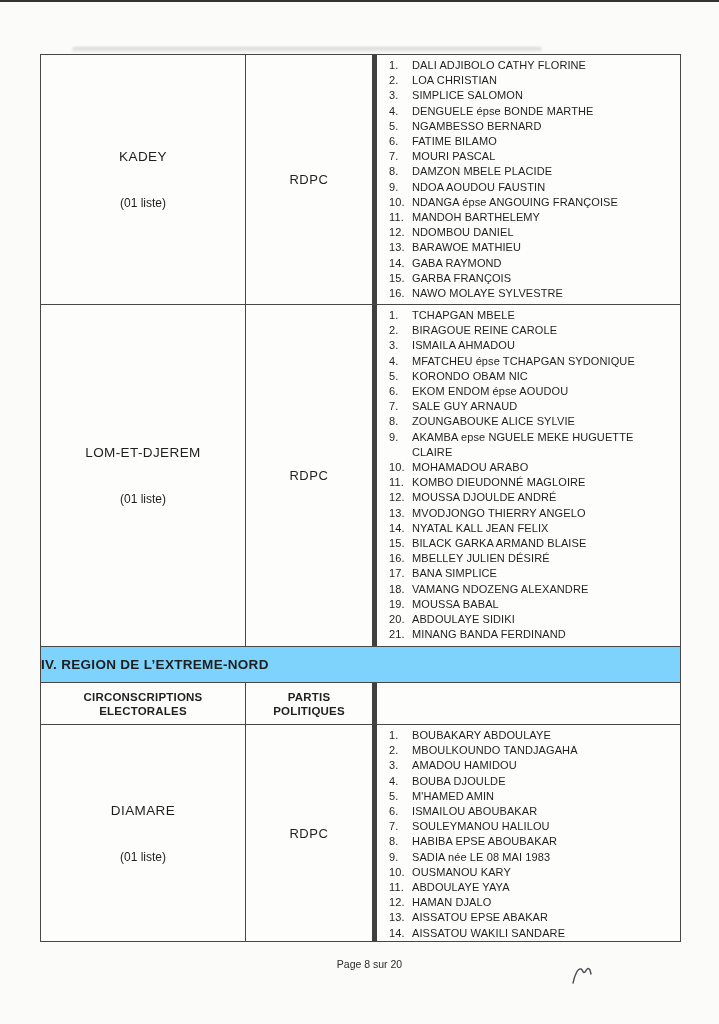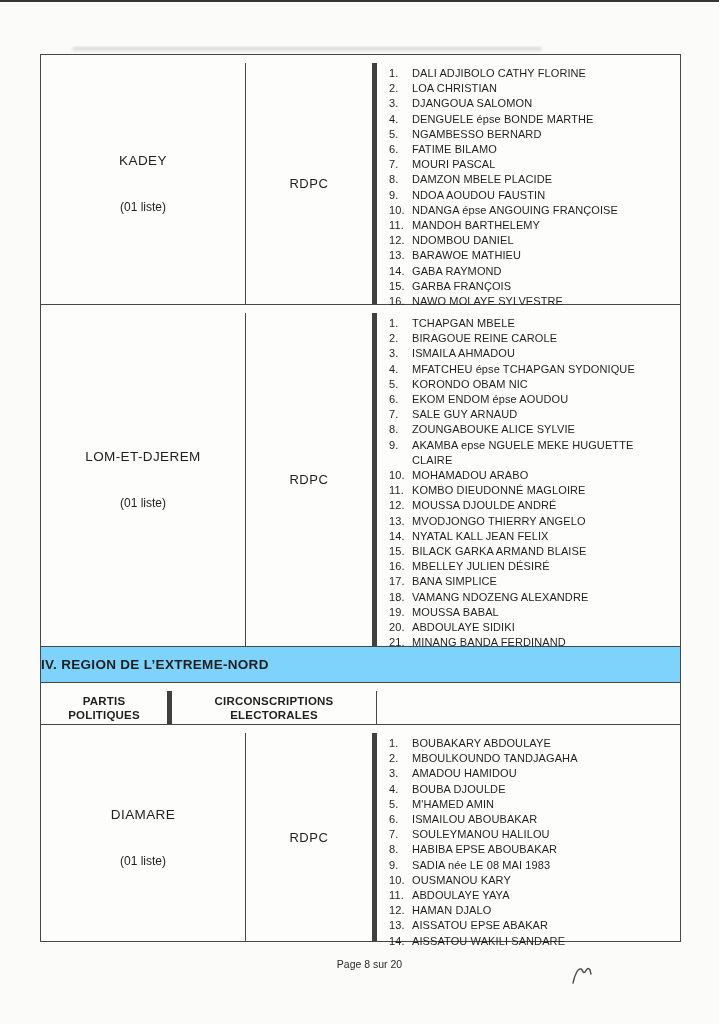--- a/index.html
+++ b/index.html
@@ -28,21 +28,21 @@
   }
 
   
   .tbl {
     position: absolute; left: 40px; top: 54px; width: 639px;
     border: 1px solid #474747;
     background: #fdfdfc;
   }
   .row { display: flex; border-bottom: 1px solid #474747; box-sizing: border-box; }
   .row:last-child { border-bottom: none; }
-  .cell { box-sizing: border-box; margin-top: 8px; }
+  .cell { box-sizing: border-box; }
   .c1 {
     width: 205px; border-right: 1px solid #474747;
     display: flex; flex-direction: column; justify-content: center; align-items: center;
     gap: 32px; text-align: center;
   }
   .c2 {
     width: 131px; border-right: 5px solid #404040;
     display: flex; justify-content: center; align-items: center;
   }
   .c3 { flex: 1; padding: 3px 4px 2px 12px; }
@@ -96,21 +96,21 @@
       <div class="constituency">KADEY</div>
       <div class="listcount">(01 liste)</div>
     </div>
     <div class="cell c2">
       <span class="party">RDPC</span>
     </div>
     <div class="cell c3">
       <ol class="cands">
           <li>DALI ADJIBOLO CATHY FLORINE</li>
           <li>LOA CHRISTIAN</li>
-          <li>DJANGOUA SALOMON</li>
+          <li>SIMPLICE SALOMON</li>
           <li>DENGUELE épse BONDE MARTHE</li>
           <li>NGAMBESSO BERNARD</li>
           <li>FATIME BILAMO</li>
           <li>MOURI PASCAL</li>
           <li>DAMZON MBELE PLACIDE</li>
           <li>NDOA AOUDOU FAUSTIN</li>
           <li>NDANGA épse ANGOUING FRANÇOISE</li>
           <li>MANDOH BARTHELEMY</li>
           <li>NDOMBOU DANIEL</li>
           <li>BARAWOE MATHIEU</li>
@@ -154,25 +154,25 @@
           <li>MINANG BANDA FERDINAND</li>
         </ol>
     </div>
   </div>
 
   <div class="row r-section section-row">
     <span class="section-title">IV. REGION DE L’EXTREME-NORD</span>
   </div>
 
   <div class="row r-colhead colhead">
+    <div class="cell c1">
+      <span>CIRCONSCRIPTIONS ELECTORALES</span>
+    </div>
     <div class="cell c2">
       <span>PARTIS POLITIQUES</span>
-    </div>
-    <div class="cell c1">
-      <span>CIRCONSCRIPTIONS ELECTORALES</span>
     </div>
   </div>
 
   <div class="row r-diamare">
     <div class="cell c1">
       <div class="constituency">DIAMARE</div>
       <div class="listcount">(01 liste)</div>
     </div>
     <div class="cell c2">
       <span class="party">RDPC</span>

